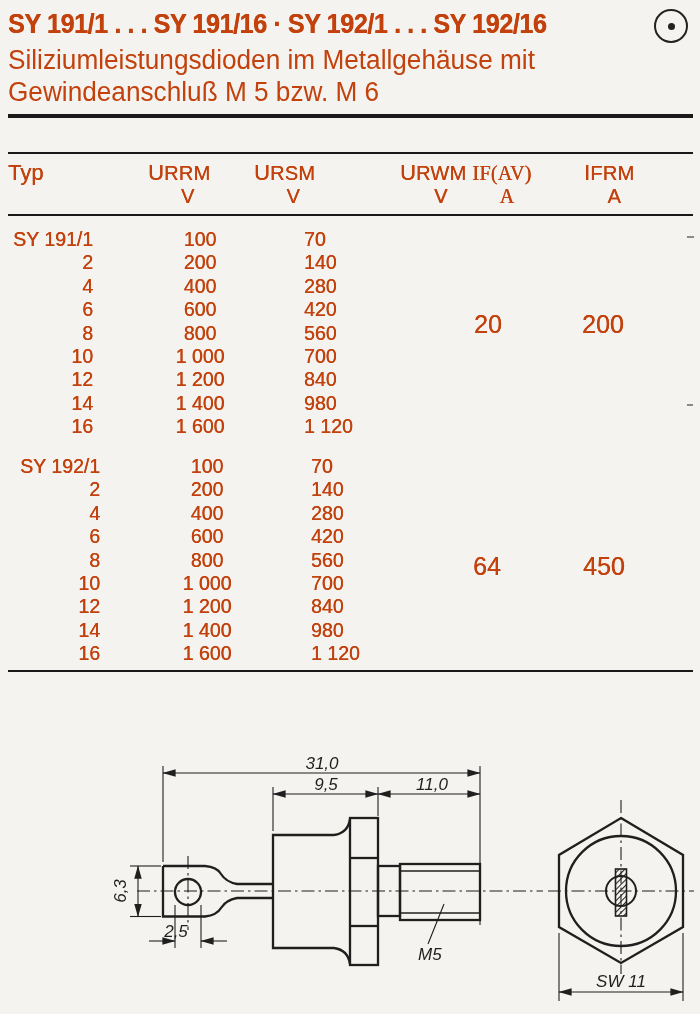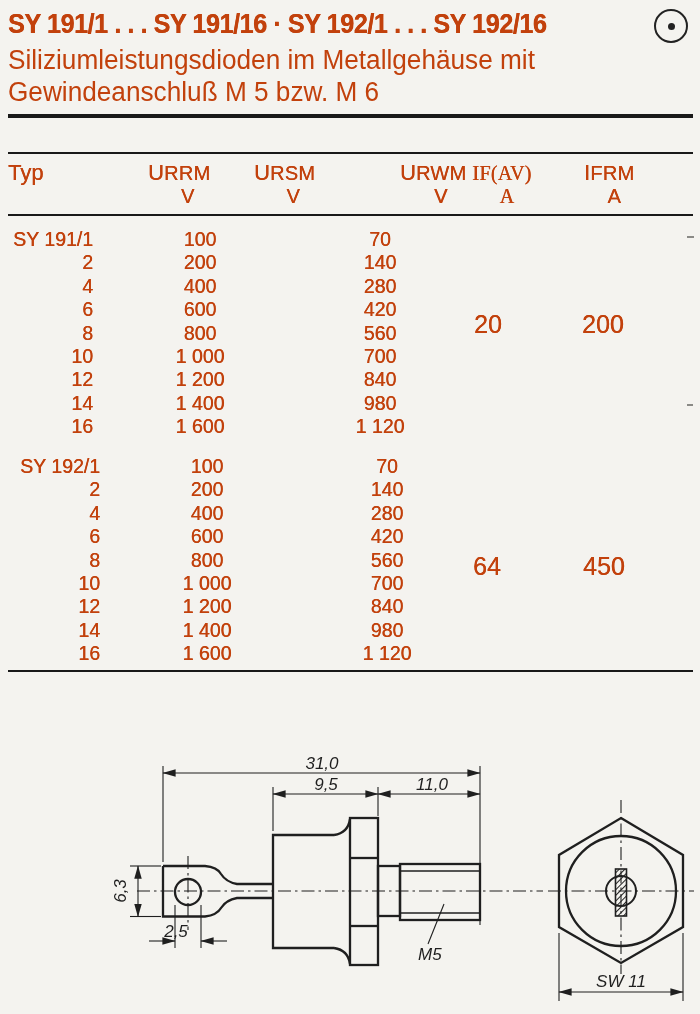--- a/index.html
+++ b/index.html
@@ -42,21 +42,21 @@
   .hcell{position:absolute;top:161px;white-space:nowrap;text-align:center;}
   .hl1{display:block;font-size:22px;line-height:24px;}
   .hl1 .ssub{font-size:20px;letter-spacing:0.3px;}
   .hl2{display:block;font-size:20px;line-height:22px;}
 
   
   .tgroup{position:absolute;left:0;width:700px;font-size:19.5px;}
   .trow{position:relative;height:23.4px;line-height:23.4px;}
   .c-typ {position:absolute;left:8px;  width:85px; text-align:right;}
   .c-urrm{position:absolute;left:140px;width:120px;text-align:center;}
-  .c-urwm{position:absolute;left:320px;width:120px;text-align:center;}
+  .c-urwm{position:absolute;left:304px;width:120px;text-align:left;}
   .floatval{position:absolute;font-size:25px;line-height:23px;white-space:nowrap;}
 
   
   .speck{position:absolute;background:#8a8a86;}
 
   
   svg text{font-family:"Liberation Sans", sans-serif;}
   .dimtxt{font-size:17px;font-style:italic;fill:#1f1f1f;}
 </style>
 </head>

